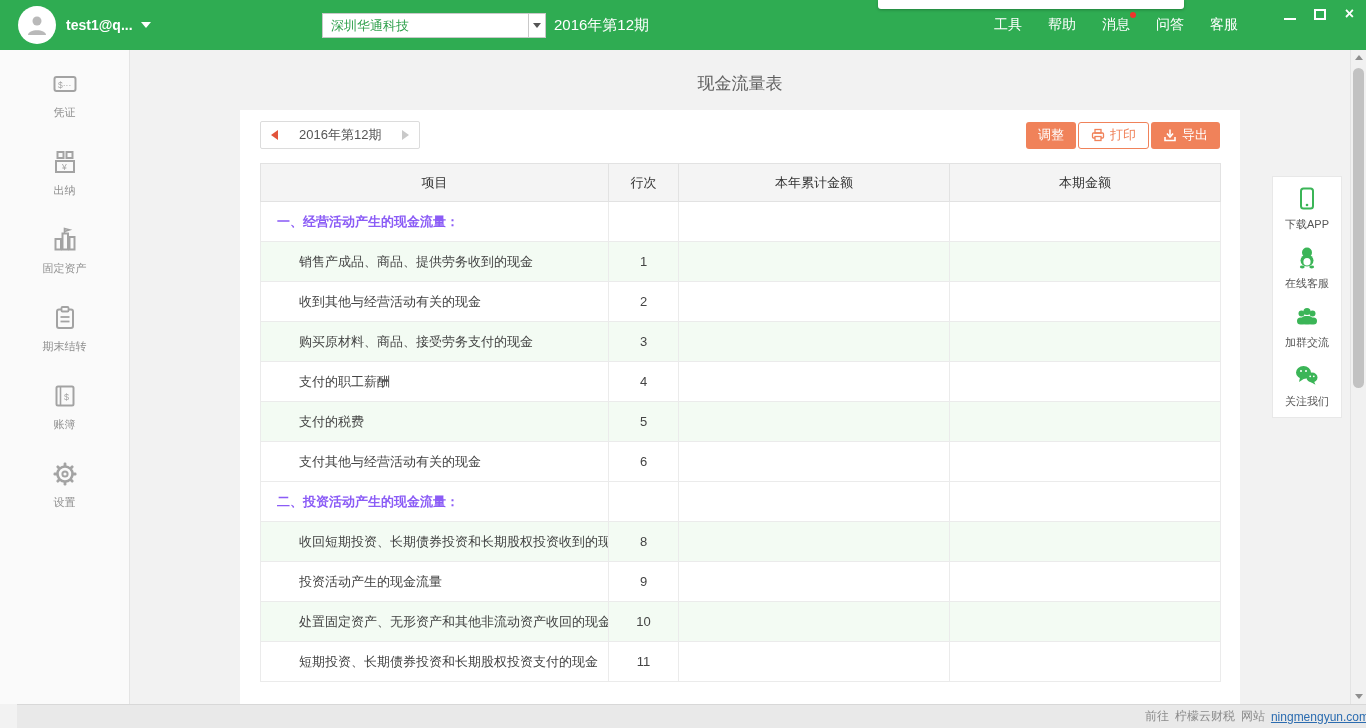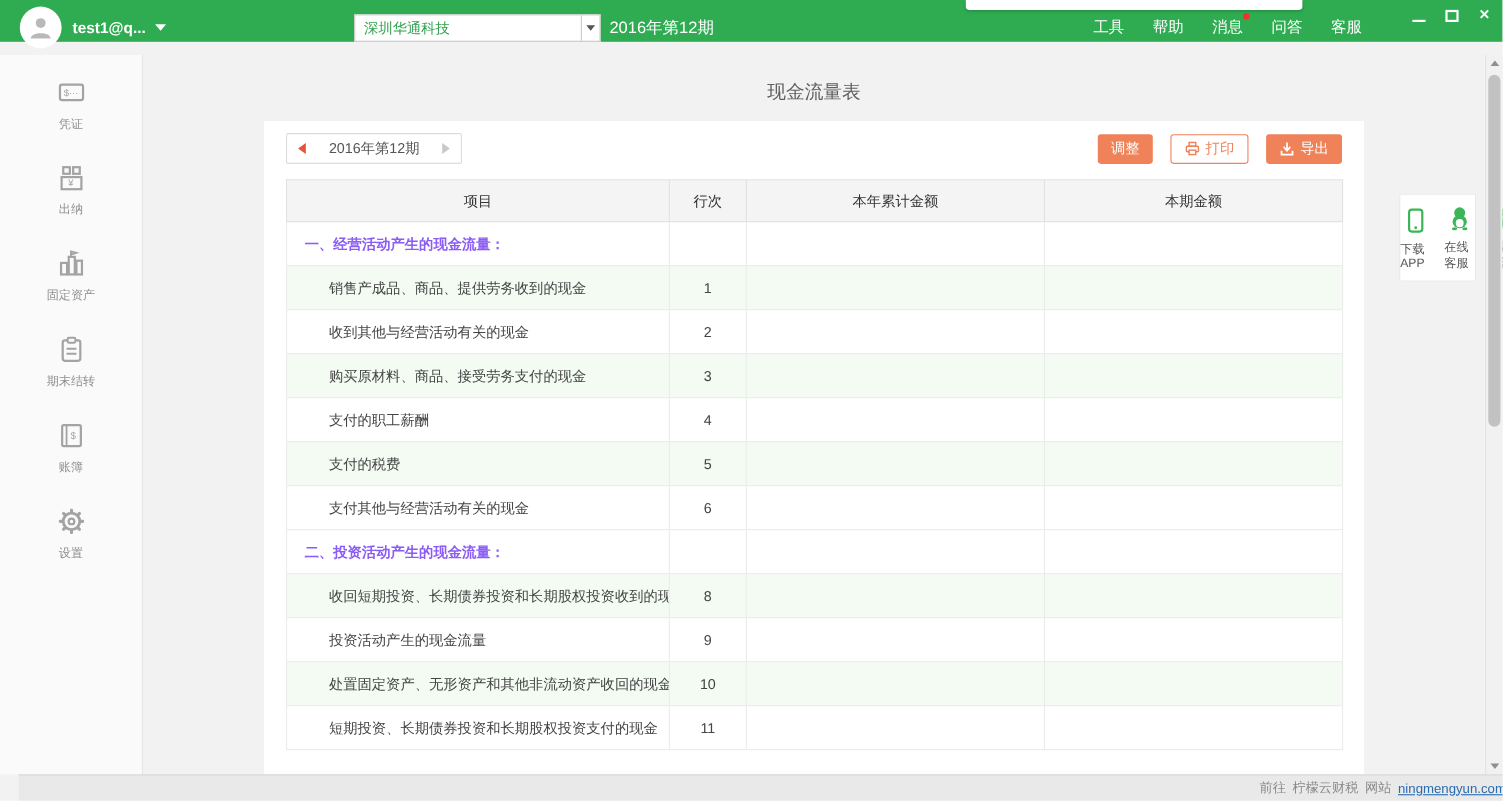--- a/index.html
+++ b/index.html
@@ -1,21 +1,21 @@
 <!DOCTYPE html>
 <html><head>
 <meta charset="utf-8">
 <style>
   * { margin:0; padding:0; box-sizing:border-box; }
   html,body { width:1366px; height:728px; }
   body { font-family:"Liberation Sans","DejaVu Sans",sans-serif; }
   .app { position:relative; width:1366px; height:728px; overflow:hidden; background:#f2f2f2; }
 
   
-  .topbar { position:absolute; left:0; top:0; width:1366px; height:38px; background:#2fac52; z-index:5; }
+  .topbar { position:absolute; left:0; top:0; width:1366px; height:50px; background:#2fac52; z-index:5; }
   .avatar { position:absolute; left:18px; top:6px; width:38px; height:38px; border-radius:50%; background:#fff;
             display:flex; align-items:center; justify-content:center; }
   .username { position:absolute; left:66px; top:0; height:50px; display:flex; align-items:center; gap:8px;
               color:#fff; font-size:14px; font-weight:bold; cursor:pointer; }
   .caret-down { width:0; height:0; border:5px solid transparent; border-top:6px solid #fff; margin-top:5px; }
   .company-select { position:absolute; left:322px; top:13px; width:224px; height:25px; background:#fff;
                     border:1px solid #c9c9c9; display:flex; align-items:center; cursor:pointer; }
   .company-select .sel-text { flex:1; padding:0 8px; font-size:13px; color:#2fa04c; }
   .sel-arrow-box { width:17px; height:100%; border-left:1px solid #c9c9c9; display:flex; align-items:center; justify-content:center; }
   .sel-caret { width:0; height:0; border:4px solid transparent; border-top:5px solid #555; margin-top:4px; }
@@ -46,38 +46,38 @@
   .page-title { position:absolute; left:240px; top:72px; width:1000px; text-align:center;
                 font-size:17px; color:#606060; }
   .panel { position:absolute; left:240px; top:110px; width:1000px; bottom:24px; background:#fff; overflow:hidden; }
   .panel-head { display:flex; justify-content:space-between; align-items:center; padding:11px 20px 14px 20px; }
   .pager { height:28px; border:1px solid #dcdcdc; border-radius:2px; background:#fff;
            display:flex; align-items:center; }
   .pager-arrow { width:26px; height:100%; display:flex; align-items:center; justify-content:center; cursor:pointer; }
   .tri-left  { width:0; height:0; border:5px solid transparent; border-right:7px solid #e2543b; margin-right:4px; }
   .tri-right { width:0; height:0; border:5px solid transparent; border-left:7px solid #c9c9c9; margin-left:4px; }
   .pager-label { padding:0 12px; font-size:13px; color:#555; }
-  .btns { display:flex; gap:16px; }
+  .btns { display:flex; gap:2px; }
   .btn { height:27px; padding:0 12px; border-radius:3px; font-size:13px; display:flex; align-items:center;
          gap:5px; cursor:pointer; border:none; }
   .btn.solid { background:#f0825a; color:#fff; }
   .btn.outline { background:#fff; border:1px solid #f0825a; color:#f0825a; }
 
   table.cashflow { width:960px; margin:0 20px; border-collapse:collapse; table-layout:fixed; }
   .cashflow th { height:38px; background:#f4f4f4; border:1px solid #e2e2e2; font-size:13px; color:#333;
                  font-weight:normal; text-align:center; }
   .cashflow td { height:40px; border:1px solid #ebebeb; font-size:13px; color:#444; background-clip:padding-box; }
   .cashflow td.c-item { padding-left:38px; text-align:left; overflow:hidden; white-space:nowrap; }
   .cashflow tr.section td.c-item { padding-left:16px; font-weight:bold; color:#8b5cf6; }
   .cashflow td.c-line { text-align:center; }
   .cashflow tr.alt td { background:#f3fbf3; }
 
   
   .right-float { position:absolute; left:1272px; top:176px; width:70px; background:#fff;
-                 border:1px solid #e8e8e8; display:flex; flex-direction:row; align-items:center;
+                 border:1px solid #e8e8e8; display:flex; flex-direction:column; align-items:center;
                  padding:8px 0; gap:12px; }
   .rf-item { display:flex; flex-direction:column; align-items:center; gap:4px; cursor:pointer; }
   .rf-item .rf-label { font-size:11px; color:#555; }
 
   
   .scrollbar { position:absolute; right:0; top:50px; bottom:24px; width:16px; background:#f1f1f1;
                border-left:1px solid #e3e3e3; }
   .sb-thumb { position:absolute; top:18px; left:2px; width:11px; height:320px; background:#c2c2c2; border-radius:6px; }
   .sb-up, .sb-down { position:absolute; left:0; width:15px; height:14px; display:flex; align-items:center; justify-content:center; }
   .sb-up { top:0; }  .sb-down { bottom:0; }

